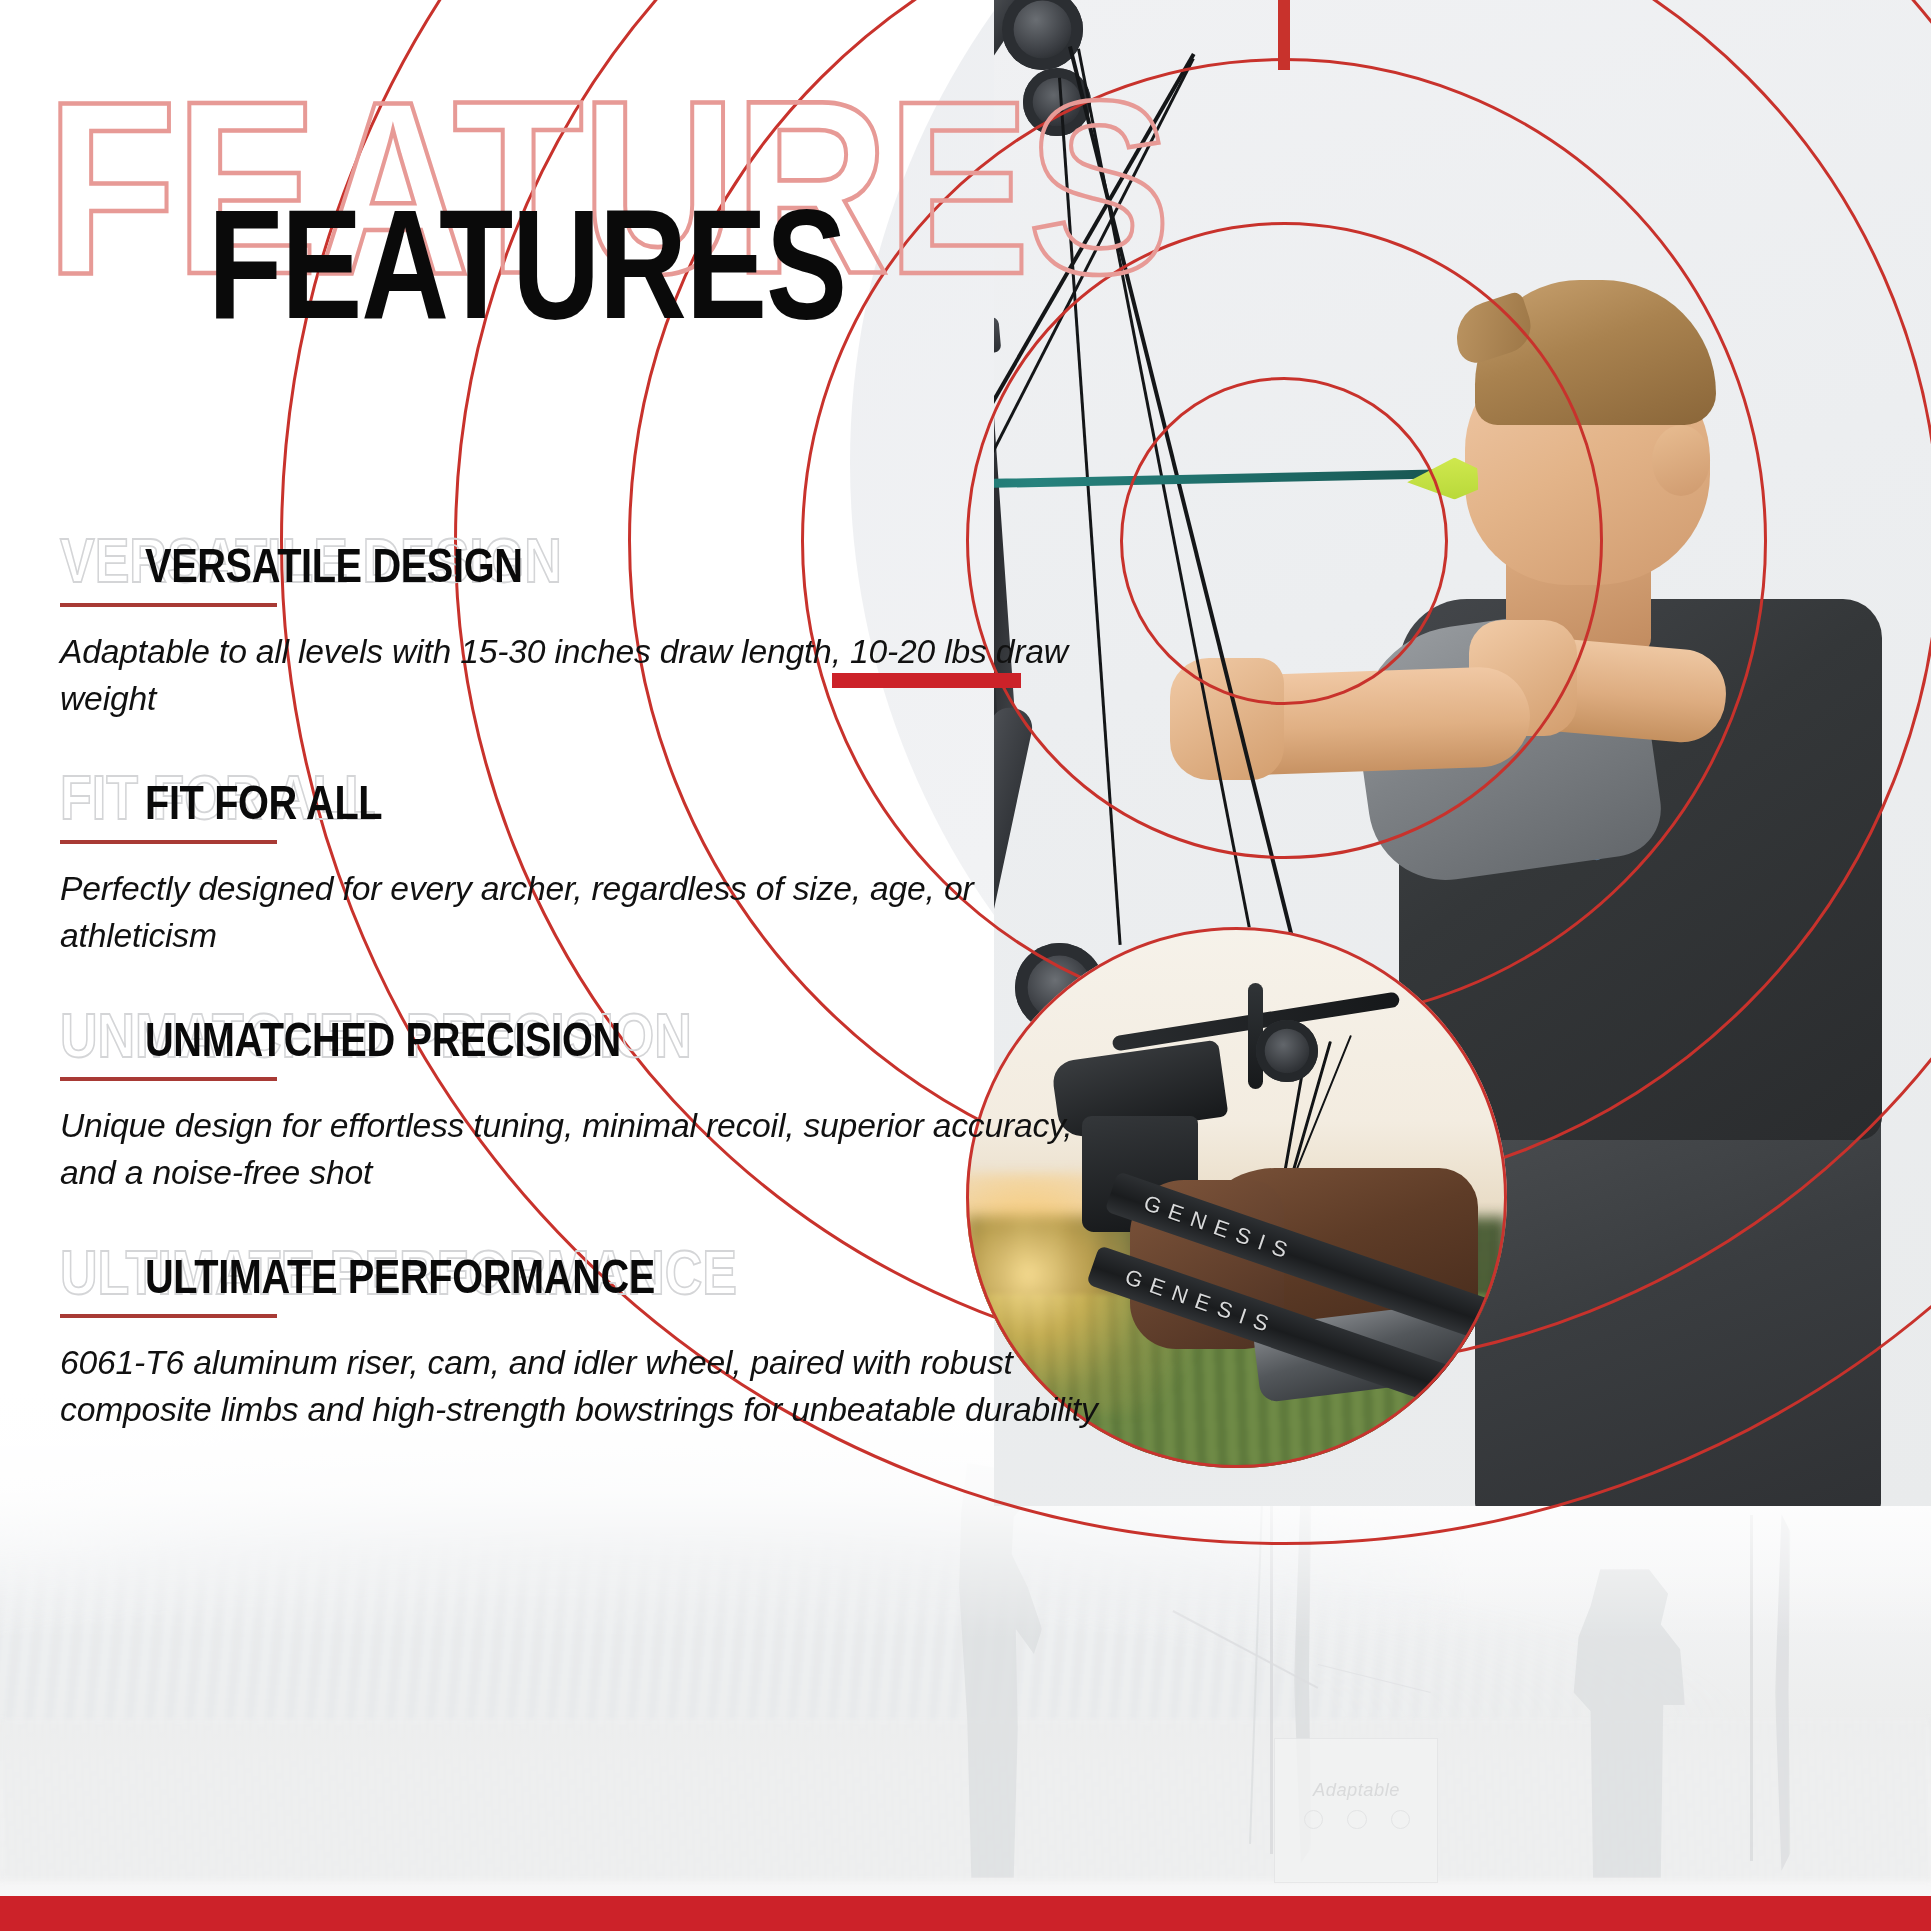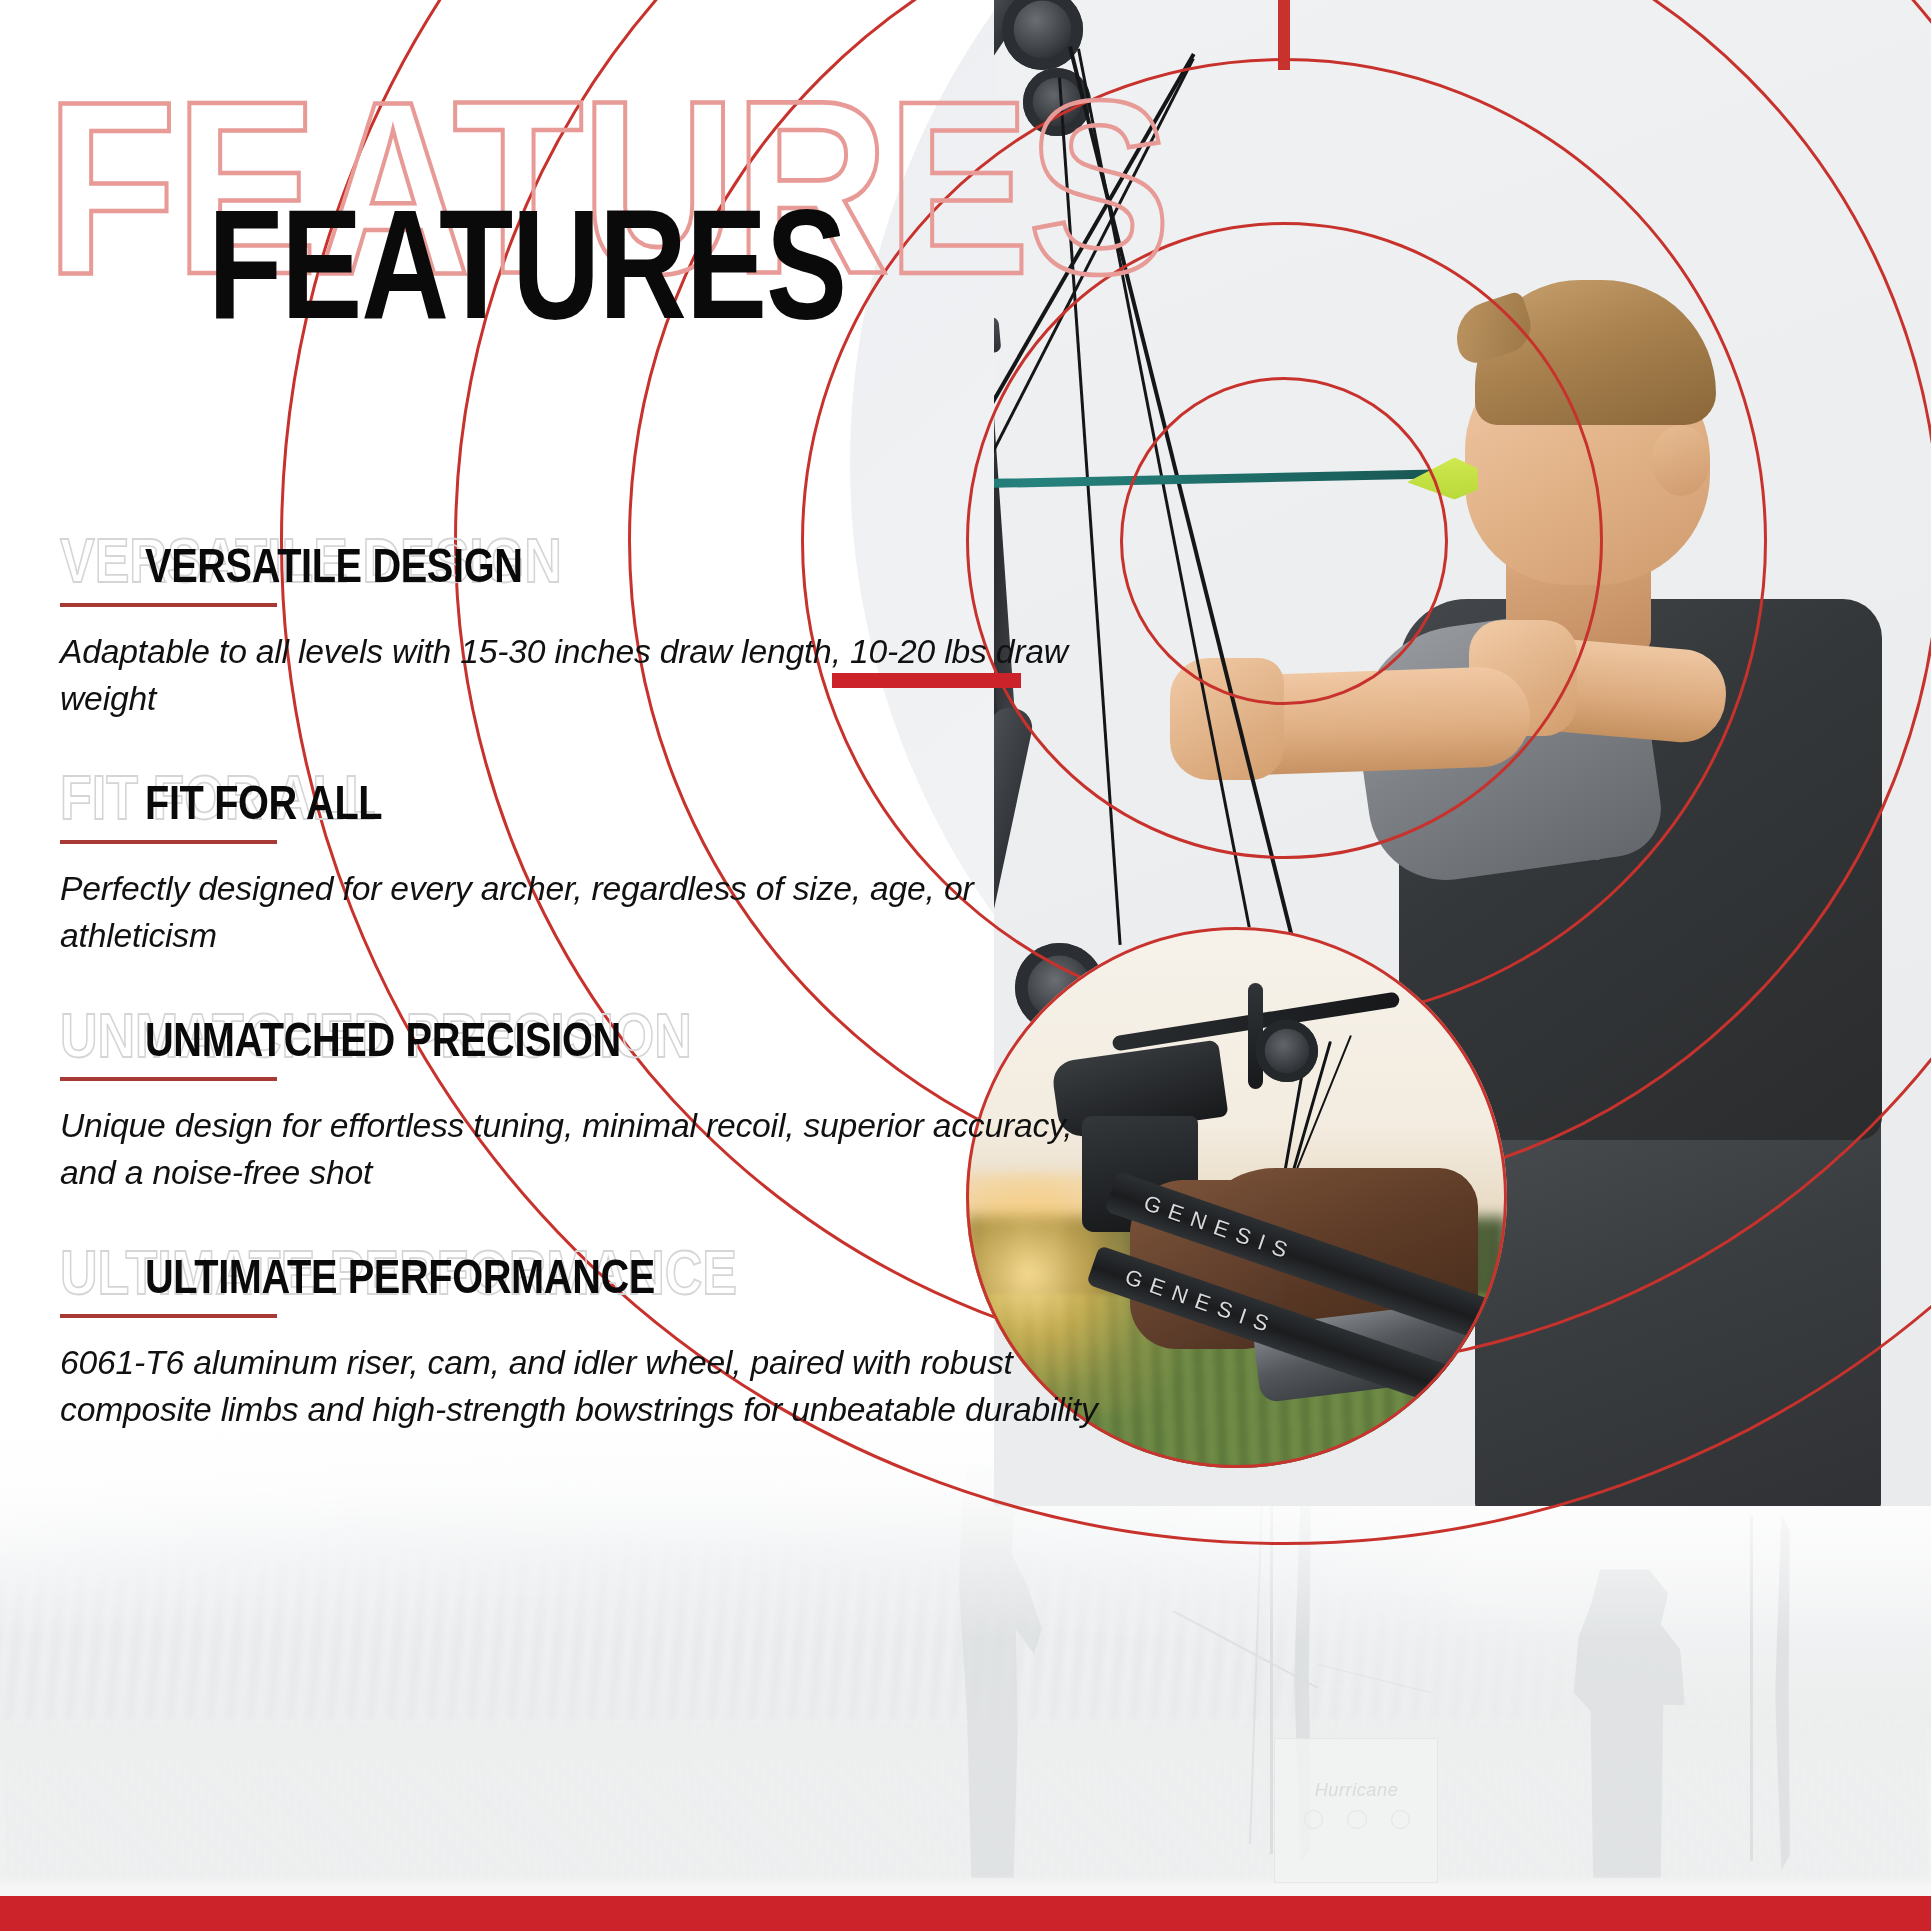--- a/index.html
+++ b/index.html
@@ -364,21 +364,21 @@
     <div class="a1string2"></div>
 
     <div class="archer a2"></div>
     <div class="archer a2bow"></div>
     <div class="a2string"></div>
 
     <div class="stray-arrow"></div>
     <div class="stray-arrow2"></div>
 
     <div class="hurricane-bag"></div>
-    <div class="hurricane-label">Hurricane</div>
+    <div class="hurricane-label">Adaptable</div>
     <div class="hurricane-dots">
       <i></i>
       <i></i>
       <i></i>
     </div>
 
     <div class="fade-top"></div>
   </div>
 
   <div class="gray-disc"></div>

